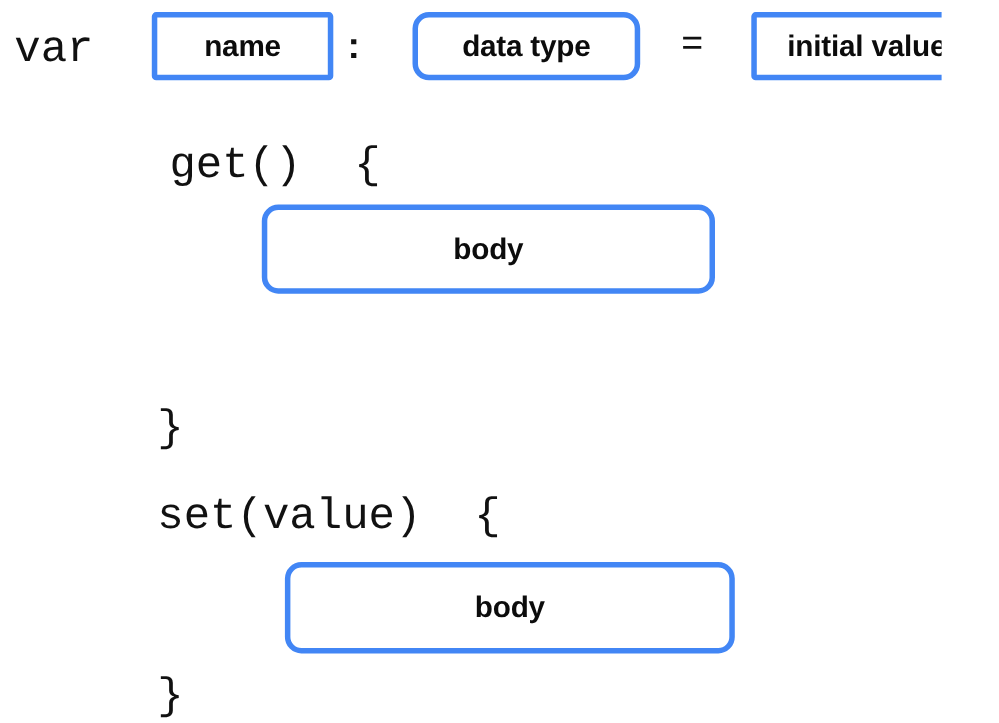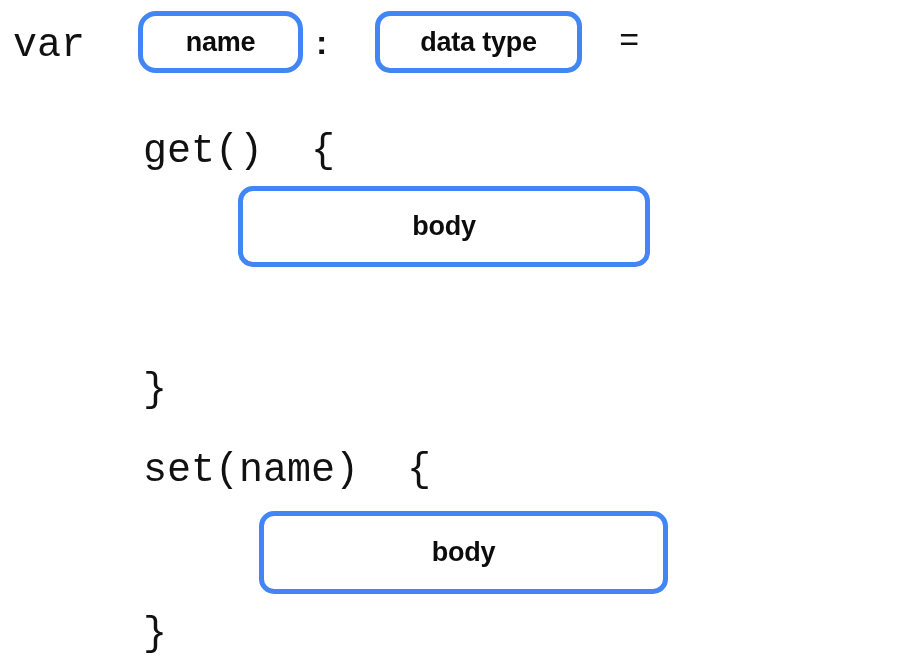--- a/index.html
+++ b/index.html
@@ -67,21 +67,21 @@
   .box-label {
     font-family: "Liberation Sans", sans-serif;
     font-weight: bold;
     font-size: 27px;
     color: #0c0c0c;
     line-height: 1;
     white-space: nowrap;
     letter-spacing: -0.2px;
   }
 
-  .box-sm  { border-radius: 18px; }
+  .box-sm  { border-radius: 4px; }
   .box-lg  { border-radius: 15px; }
 </style>
 </head>
 <body>
 
 <div id="canvas">
 
   <span class="code" style="left:13px; top:26px;">var</span>
 
   <div class="box box-sm" style="left:138px; top:11px; width:165px; height:62px;">
@@ -89,31 +89,34 @@
   </div>
 
   <span class="op op-colon" style="left:316px; top:25px;">:</span>
 
   <div class="box box-lg" style="left:375px; top:11px; width:207px; height:62px;text-align:right;">
     <span class="box-label">data type</span>
   </div>
 
   <span class="op op-equals" style="left:619px; top:25px;">=</span>
 
+  <div class="box box-sm" style="left:683px; top:11px; width:210px; height:62px;">
+    <span class="box-label">initial value</span>
+  </div>
 
-  <span class="code" style="left:143px; top:132px;">get()  {</span>
+  <span class="code" style="left:154px; top:132px;">get()  {</span>
 
   <div class="box box-lg" style="left:238px; top:186px; width:412px; height:81px;">
     <span class="box-label">body</span>
   </div>
 
 
   <span class="code" style="left:143px; top:371px;">}</span>
 
-  <span class="code" style="left:143px; top:451px;">set(name)  {</span>
+  <span class="code" style="left:143px; top:451px;">set(value)  {</span>
 
   <div class="box box-lg" style="left:259px; top:511px; width:409px; height:83px;">
     <span class="box-label">body</span>
   </div>
 
   <span class="code" style="left:143px; top:615px;">}</span>
 
 </div>
 
 </body></html>

